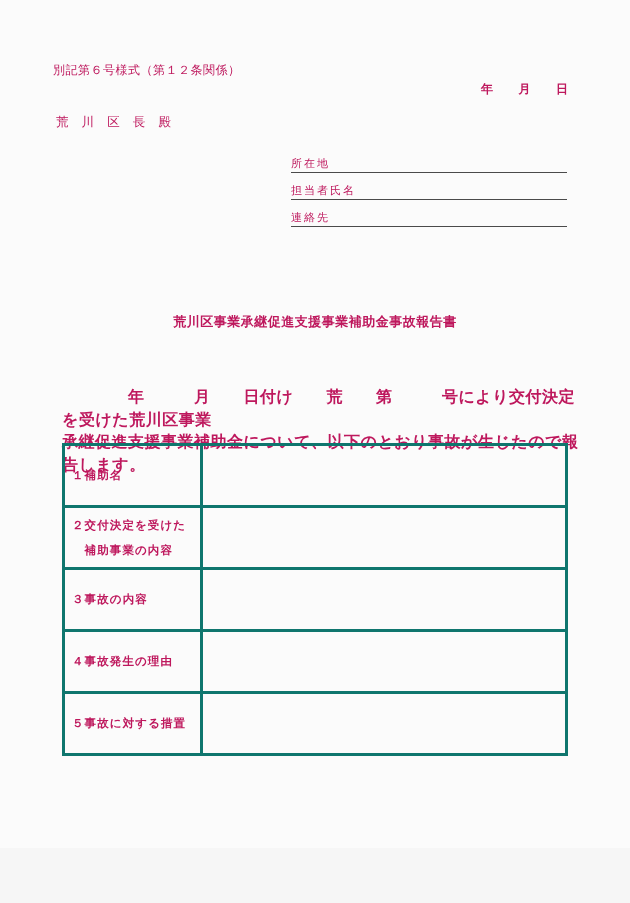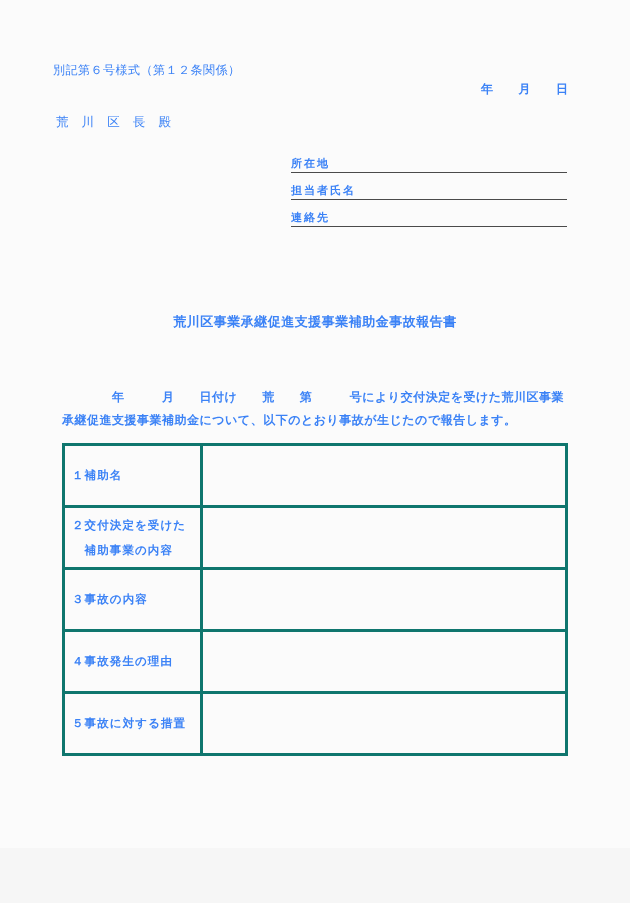--- a/index.html
+++ b/index.html
@@ -1,21 +1,21 @@
 <!DOCTYPE html>
 <html><head>
 <meta charset="utf-8">
 <style>
   html, body { margin:0; padding:0; background:#f6f6f6; }
   .page {
     position:relative;
     width:630px; height:848px;
     margin:0 auto;
     background:#fbfbfb;
-    color:#3b82f6;
+    color:#be185d;
     font-family:"Liberation Sans", sans-serif;
     overflow:hidden;
   }
   .form-number {
     position:absolute; left:53px; top:63px;
     font-family:"Liberation Serif", serif;
     font-size:12px; font-weight:normal; letter-spacing:0.5px;
     line-height:15px;
   }
   .date-line {
@@ -32,33 +32,33 @@
     position:absolute; left:291px; top:146px; width:276px;
   }
   .signer-row {
     height:27px;
     display:flex; align-items:flex-end;
     box-sizing:border-box;
     border-bottom:1px solid #4a4a4a;
     padding-bottom:1px;
   }
   .signer-label {
-    font-size:11px; font-weight:bold; letter-spacing:2px;
+    font-size:11px; font-weight:normal; letter-spacing:2px;
     white-space:pre;
   }
   .signer-blank { flex:1 1 auto; height:14px; }
   .doc-title {
     position:absolute; left:0; top:311px; width:630px;
     text-align:center;
     font-size:13px; font-weight:bold; letter-spacing:0.5px;
     line-height:21px;
   }
   .body-paragraph {
     position:absolute; left:62px; top:386px; width:520px;
-    font-size:12px; font-weight:bold; letter-spacing:0.5px;
+    font-size:16px; font-weight:bold; letter-spacing:0.5px;
     line-height:22.5px;
     white-space:pre-line;
   }
   .report-table {
     position:absolute; left:62px; top:443px;
     width:506px; height:312px;
     border-collapse:collapse; table-layout:fixed;
   }
   .report-table td {
     border:3px solid #0f766e;

